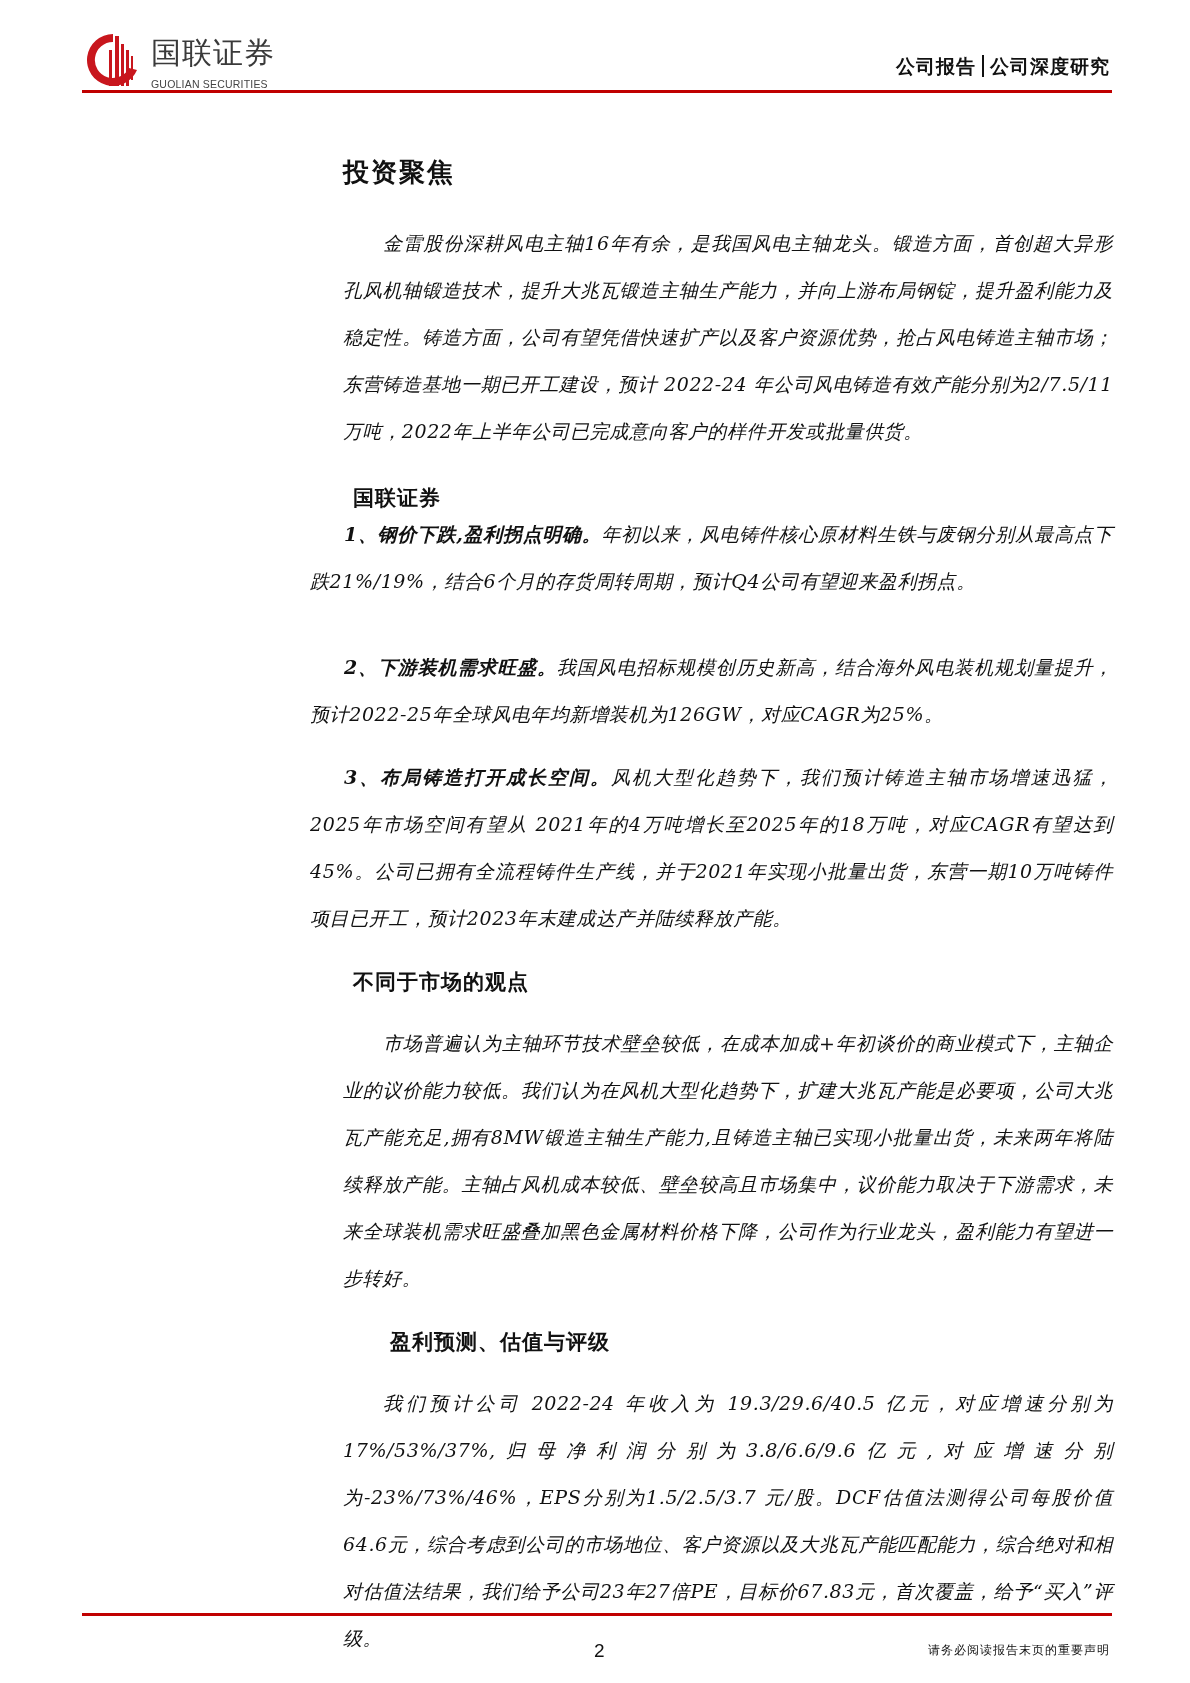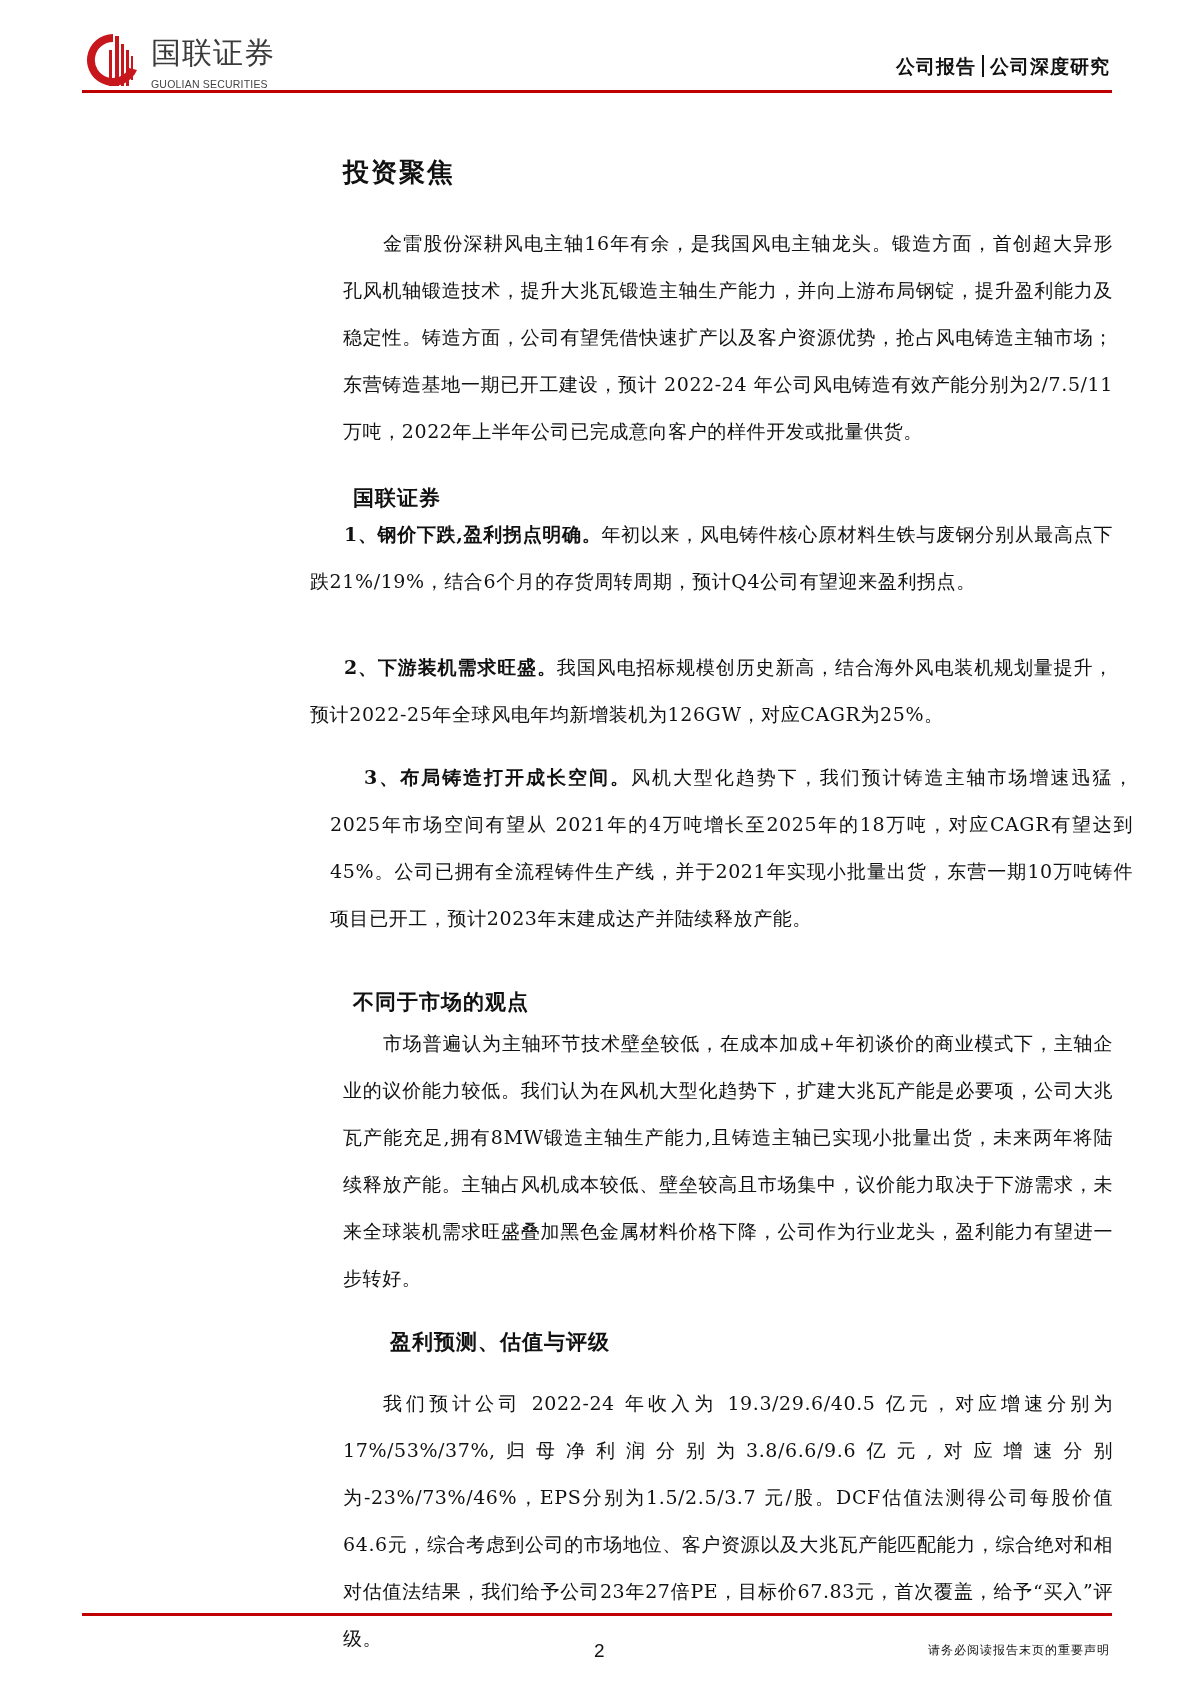--- a/index.html
+++ b/index.html
@@ -14,21 +14,21 @@
   .logo-text { margin-left: 10px; display: flex; flex-direction: column; }
   .logo-cn { font-family: "DejaVu Sans", "Liberation Sans", sans-serif; font-size: 30px; color: #3a3a3a; letter-spacing: 1px; line-height: 34px; }
   .logo-en { font-family: "Liberation Sans", "DejaVu Sans", sans-serif; font-size: 10.5px; color: #444; letter-spacing: 0.2px; margin-top: 8px; }
   .header-right { position: absolute; right: 80px; top: 54px; font-size: 19px; font-weight: bold; color: #111; letter-spacing: 1px; margin-left: 15px; }
   .header-right .sep { display: inline-block; width: 2px; height: 22px; background: #111; vertical-align: -4px; margin: 0 6px; }
   .rule-top { position: absolute; left: 82px; top: 90px; width: 1030px; height: 3px; background: #c00000; }
 
   .content { position: absolute; left: 0; top: 0; width: 1190px; }
   .h1 { position: absolute; left: 343px; top: 155px; font-size: 26px; font-weight: bold; letter-spacing: 2px; }
   .h2 { position: absolute; font-size: 21px; font-weight: bold; letter-spacing: 1px; }
-  .para { position: absolute; font-size: 19px; line-height: 47px; letter-spacing: 0.6px; text-align: justify; }
+  .para { position: absolute; font-size: 19px; line-height: 47px; letter-spacing: 0.6px; text-align: justify; font-style: italic; }
   .lead { font-weight: bold; }
   .indent { text-indent: 40px; }
 
   .rule-bottom { position: absolute; left: 82px; top: 1613px; width: 1030px; height: 3px; background: #c00000; }
   .page-num { position: absolute; left: 594px; top: 1640px; font-family: "Liberation Sans", sans-serif; font-size: 19px; }
   .disclaimer { position: absolute; right: 80px; top: 1642px; font-size: 12px; letter-spacing: 1px; }
 </style>
 </head>
 <body>
 
@@ -62,25 +62,25 @@
   <div class="h2" style="left:353px; top:484px;">国联证券</div>
 
   <div class="para" style="left:310px; top:511px; width:803px; text-indent:34px;">
     <span class="lead">1、钢价下跌,盈利拐点明确。</span><span>年初以来，风电铸件核心原材料生铁与废钢分别从最高点下跌21%/19%，结合6个月的存货周转周期，预计Q4公司有望迎来盈利拐点。</span>
   </div>
 
   <div class="para" style="left:310px; top:644px; width:803px; text-indent:34px;">
     <span class="lead">2、下游装机需求旺盛。</span><span>我国风电招标规模创历史新高，结合海外风电装机规划量提升，预计2022-25年全球风电年均新增装机为126GW，对应CAGR为25%。</span>
   </div>
 
-  <div class="para" style="left:310px; top:754px; width:803px; text-indent:34px;margin-left:20px;">
+  <div class="para" style="left:310px; top:754px; width:803px; text-indent:34px;">
     <span class="lead">3、布局铸造打开成长空间。</span><span>风机大型化趋势下，我们预计铸造主轴市场增速迅猛，2025年市场空间有望从 2021年的4万吨增长至2025年的18万吨，对应CAGR有望达到45%。公司已拥有全流程铸件生产线，并于2021年实现小批量出货，东营一期10万吨铸件项目已开工，预计2023年末建成达产并陆续释放产能。</span>
   </div>
 
-  <div class="h2" style="left:353px; top:988px;">不同于市场的观点</div>
+  <div class="h2" style="left:353px; top:968px;">不同于市场的观点</div>
   <div class="para indent" style="left:343px; top:1020px; width:770px;">市场普遍认为主轴环节技术壁垒较低，在成本加成+年初谈价的商业模式下，主轴企业的议价能力较低。我们认为在风机大型化趋势下，扩建大兆瓦产能是必要项，公司大兆瓦产能充足,拥有8MW锻造主轴生产能力,且铸造主轴已实现小批量出货，未来两年将陆续释放产能。主轴占风机成本较低、壁垒较高且市场集中，议价能力取决于下游需求，未来全球装机需求旺盛叠加黑色金属材料价格下降，公司作为行业龙头，盈利能力有望进一步转好。</div>
 
   <div class="h2" style="left:390px; top:1328px;">盈利预测、估值与评级</div>
   <div class="para indent" style="left:343px; top:1380px; width:770px;">我们预计公司 2022-24 年收入为 19.3/29.6/40.5 亿元，对应增速分别为17%/53%/37%,归母净利润分别为3.8/6.6/9.6亿元,对应增速分别为-23%/73%/46%，EPS分别为1.5/2.5/3.7 元/股。DCF估值法测得公司每股价值64.6元，综合考虑到公司的市场地位、客户资源以及大兆瓦产能匹配能力，综合绝对和相对估值法结果，我们给予公司23年27倍PE，目标价67.83元，首次覆盖，给予“买入”评级。</div>
 </div>
 
 <div class="rule-bottom"></div>
 <div class="page-num">2</div>
 <div class="disclaimer">请务必阅读报告末页的重要声明</div>
 

